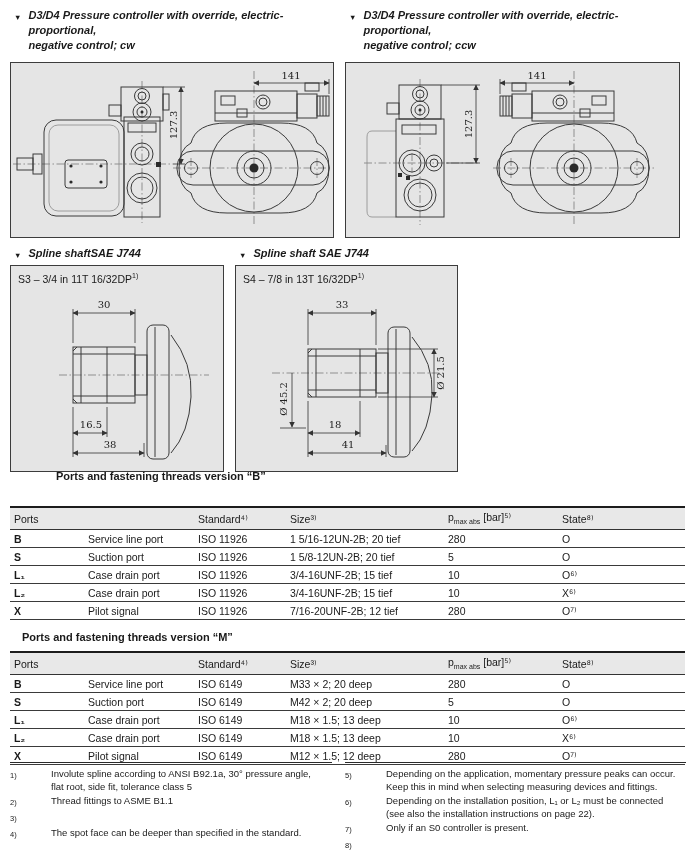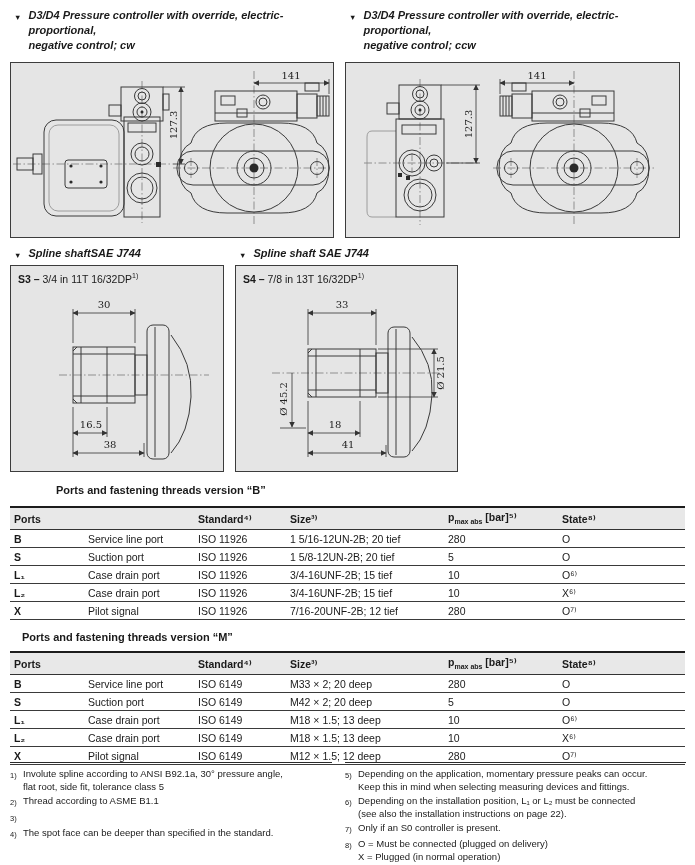--- a/index.html
+++ b/index.html
@@ -3,35 +3,35 @@
 <meta charset="utf-8">
 <style>
   html,body{margin:0;padding:0;background:#fff;}
   .page{position:relative;width:695px;height:865px;background:#fff;
         font-family:"Liberation Sans","DejaVu Sans",sans-serif;color:#1a1a1a;overflow:hidden;}
   .sec-title{position:absolute;display:flex;gap:7px;font-size:11px;font-weight:bold;line-height:15px;}
   .sec-title .tri{font-size:7.5px;margin-top:2px;}
   .sec-title .tt{white-space:pre-line;font-style:italic;}
   .figbox{position:absolute;border:1px solid #3c3c3c;background:#e5e5e5;}
   .sp-label{padding:6px 0 2px 7px;font-size:10.5px;}
-  .sp-label b{font-weight:bold;}
+  .sp-label b{font-weight:normal;}
   .sp-label sup{font-size:7px;}
   .tbl-title{position:absolute;font-size:11px;font-weight:bold;}
   table.ports{position:absolute;border-collapse:collapse;table-layout:fixed;width:675px;}
   table.ports th{background:#e8e8e8;border-top:2px solid #1c1c1c;border-bottom:1px solid #333;
-      font-size:10.5px;text-align:left;font-weight:bold;height:21px;padding:0;}
+      font-size:10.5px;text-align:left;font-weight:normal;height:21px;padding:0;}
   table.ports td{border-bottom:1px solid #3a3a3a;font-size:10.5px;height:17px;padding:0;
       white-space:nowrap;overflow:hidden;}
   table.ports th:first-child,table.ports td:first-child{padding-left:4px;}
   td.portcode{font-weight:bold;}
   th sub{font-size:7px;}
   .fnblock{position:absolute;border-top:1px solid #2a2a2a;padding-top:4px;}
   .fnitem{display:flex;gap:4px;font-size:9.5px;line-height:13px;margin-bottom:1px;}
   .fnitem .m{font-size:7.5px;min-width:9px;padding-top:2px;}
-  .fnitem .t{white-space:pre-line;}
+  .fnitem .t{white-space:pre-line;margin-left:28px;}
   svg .ln{stroke:#3a3a3a;stroke-width:1;fill:none;}
   svg .lt{stroke:#8a8a8a;stroke-width:0.8;fill:none;}
   svg .cl{stroke:#6a6a6a;stroke-width:0.7;fill:none;stroke-dasharray:8 2.5 1.5 2.5;}
   svg .dl{stroke:#333;stroke-width:0.8;fill:none;}
   svg .fl{fill:#2a2a2a;stroke:none;}
   svg text.dim{font-family:"DejaVu Serif",serif;font-size:10px;fill:#222;}
 </style>
 </head>
 <body>
 
@@ -248,21 +248,21 @@
       <text class="dim" transform="rotate(-90 208,86)" x="208" y="86" text-anchor="middle">Ø 21.5</text>
       <path class="dl" d="M72,114 V170 M124,114 V150"></path>
       <line class="dl" x1="72" y1="146" x2="124" y2="146" marker-start="url(#a4)" marker-end="url(#a4)"></line>
       <text class="dim" x="99" y="141" text-anchor="middle">18</text>
       <path class="dl" d="M150,158 V170"></path>
       <line class="dl" x1="72" y1="166" x2="150" y2="166" marker-start="url(#a4)" marker-end="url(#a4)"></line>
       <text class="dim" x="112" y="161" text-anchor="middle">41</text>
     </svg>
   </div>
 
-  <div class="tbl-title" style="left:10px;top:484px;padding-left:46px;">Ports and fastening threads version “B”</div>
+  <div class="tbl-title" style="left:10px;top:470px;padding-left:46px;">Ports and fastening threads version “B”</div>
   <table class="ports" style="left:10px;top:506px;">
     <colgroup>
         <col style="width:78px">
         <col style="width:110px">
         <col style="width:92px">
         <col style="width:158px">
         <col style="width:114px">
         <col>
       </colgroup>
     <thead>
@@ -384,21 +384,21 @@
   </table>
 
   <div class="fnblock" style="left:10px;top:762px;width:322px;">
     <div class="fnitem">
       <span class="m">1)</span>
       <span class="t">Involute spline according to ANSI B92.1a, 30° pressure angle,
 flat root, side fit, tolerance class 5</span>
     </div>
     <div class="fnitem">
       <span class="m">2)</span>
-      <span class="t">Thread according to ASME B1.1</span>
+      <span class="t">Thread fittings to ASME B1.1</span>
     </div>
     <div class="fnitem">
       <span class="m">3)</span>
     </div>
     <div class="fnitem">
       <span class="m">4)</span>
       <span class="t">The spot face can be deeper than specified in the standard.</span>
     </div>
   </div>
   <div class="fnblock" style="left:345px;top:762px;width:341px;">
@@ -411,18 +411,16 @@
       <span class="m">6)</span>
       <span class="t">Depending on the installation position, L₁ or L₂ must be connected
 (see also the installation instructions on page 22).</span>
     </div>
     <div class="fnitem">
       <span class="m">7)</span>
       <span class="t">Only if an S0 controller is present.</span>
     </div>
     <div class="fnitem">
       <span class="m">8)</span>
-      <span class="t">O = Must be connected (plugged on delivery)
-X = Plugged (in normal operation)</span>
     </div>
   </div>
 
 </div>
 
 </body></html>

